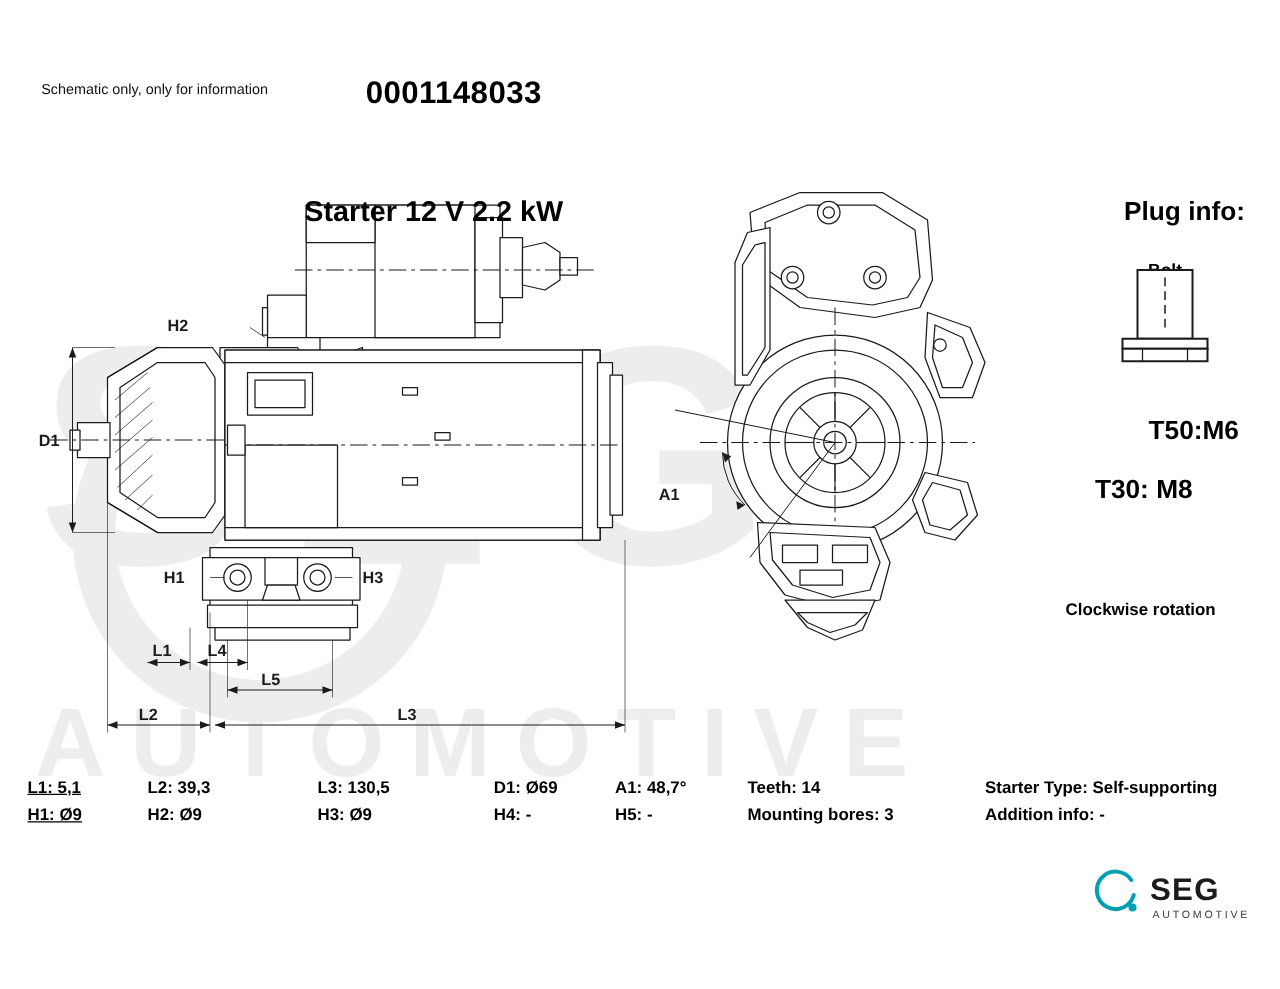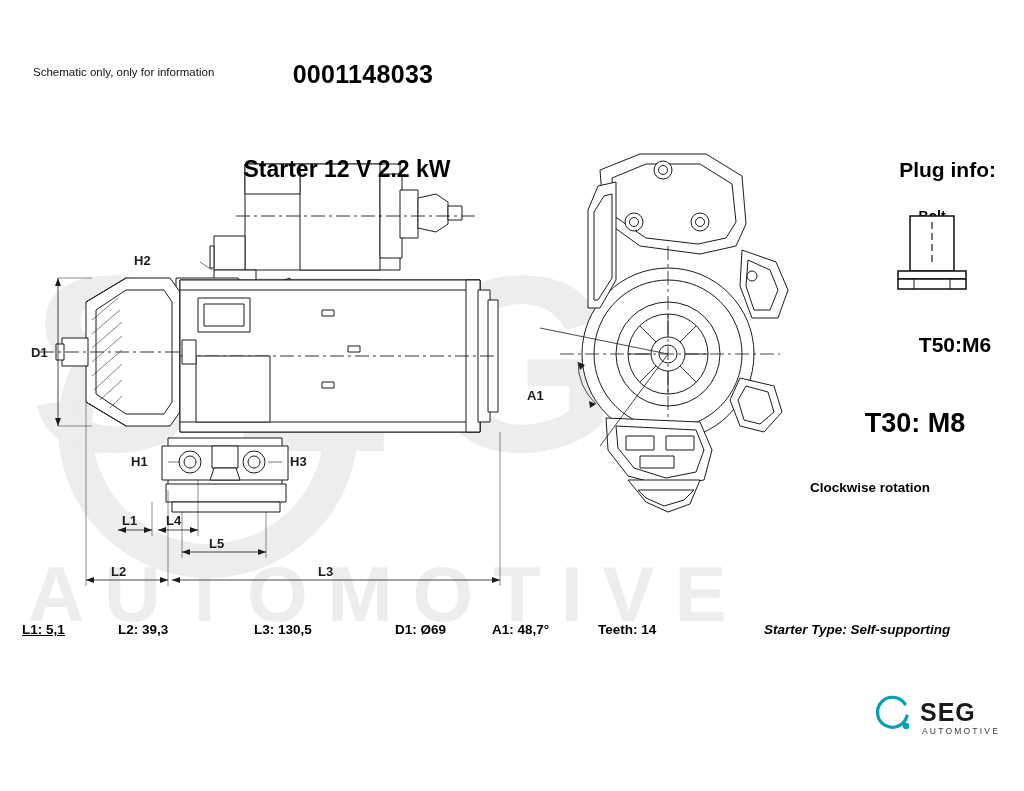--- a/index.html
+++ b/index.html
@@ -133,41 +133,40 @@
     font-size: 21px;
     font-weight: bold;
     z-index: 3;
   }
   .t30 {
     position: absolute;
     left: 820px;
     top: 380px;
     width: 190px;
     text-align: center;
-    font-size: 27px;
-    font-weight: bold;
-    z-index: 3;
-    margin-top: 28px;
+    font-size: 21px;
+    font-weight: bold;
+    z-index: 3;
   }
   .rot-title {
     position: absolute;
     left: 820px;
     top: 428px;
     width: 190px;
     text-align: center;
     font-size: 21px;
     font-weight: bold;
     z-index: 3;
   }
   .rot-value {
     position: absolute;
     left: 810px;
     top: 480px;
     width: 205px;
-    text-align: left;
+    text-align: center;
     font-size: 13.5px;
     font-weight: bold;
     z-index: 3;
   }
 
   
   .drawing {
     position: absolute;
     left: 0;
     top: 150px;
@@ -194,21 +193,21 @@
   .spec-cell {
     position: absolute;
     white-space: nowrap;
   }
   .c1 { left: 0px; text-decoration: underline; }
   .c2 { left: 96px; }
   .c3 { left: 232px; }
   .c4 { left: 373px; }
   .c5 { left: 470px; }
   .c6 { left: 576px; }
-  .c7 { left: 742px; font-style: italic; }
+  .c7 { left: 766px; }
   .logo-text {
     position: absolute;
     left: 920px;
     top: 698px;
     font-size: 25px;
     font-weight: bold;
     letter-spacing: 1px;
     color: #1b1b1b;
     z-index: 3;
   }
@@ -434,20 +433,29 @@
   <div class="specs">
     <div class="spec-row">
       <span class="spec-cell c1">L1: 5,1</span>
       <span class="spec-cell c2">L2: 39,3</span>
       <span class="spec-cell c3">L3: 130,5</span>
       <span class="spec-cell c4">D1: Ø69</span>
       <span class="spec-cell c5">A1: 48,7°</span>
       <span class="spec-cell c6">Teeth: 14</span>
       <span class="spec-cell c7">Starter Type:  Self-supporting</span>
     </div>
+    <div class="spec-row">
+      <span class="spec-cell c1">H1: Ø9</span>
+      <span class="spec-cell c2">H2: Ø9</span>
+      <span class="spec-cell c3">H3: Ø9</span>
+      <span class="spec-cell c4">H4: -</span>
+      <span class="spec-cell c5">H5: -</span>
+      <span class="spec-cell c6">Mounting bores: 3</span>
+      <span class="spec-cell c7">Addition info: -</span>
+    </div>
   </div>
 
   <svg class="logo-mark" viewBox="0 0 42 42">
     <path d="M33 10 A 15 15 0 1 0 35 22" fill="none" stroke="#00a0b0" stroke-width="3.2" stroke-linecap="round"></path>
     <circle cx="34" cy="32" r="3.2" fill="#00a0b0"></circle>
   </svg>
   <div class="logo-text">SEG</div>
   <div class="logo-sub">AUTOMOTIVE</div>
 
 </div>

